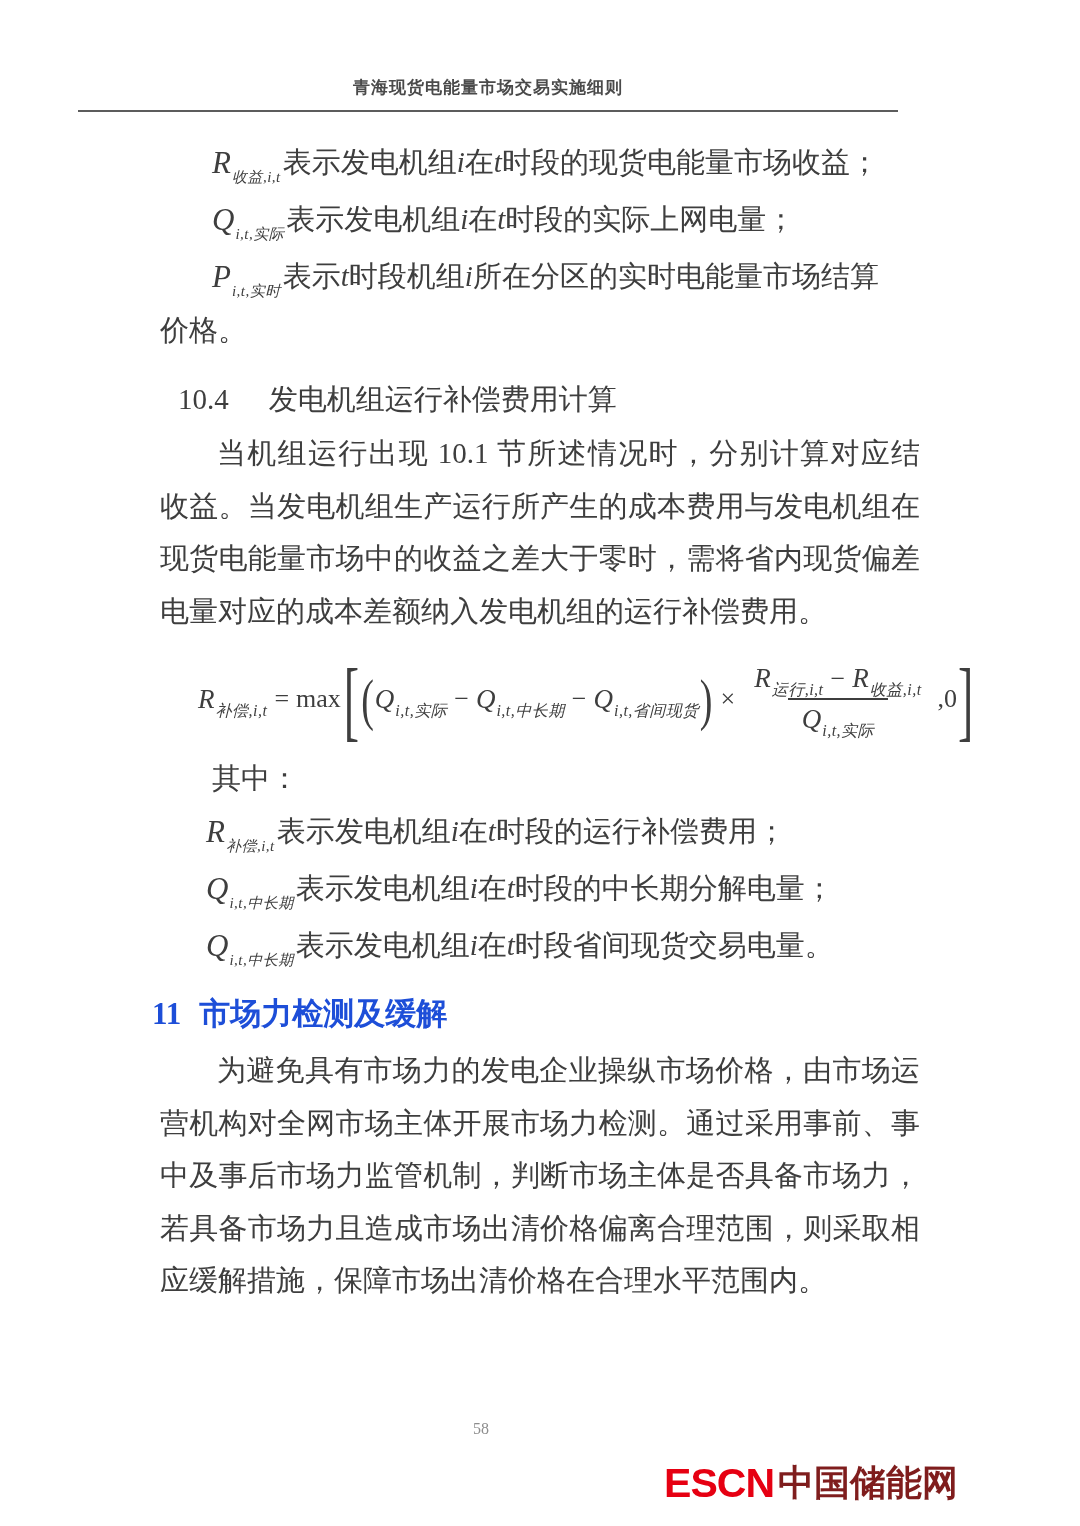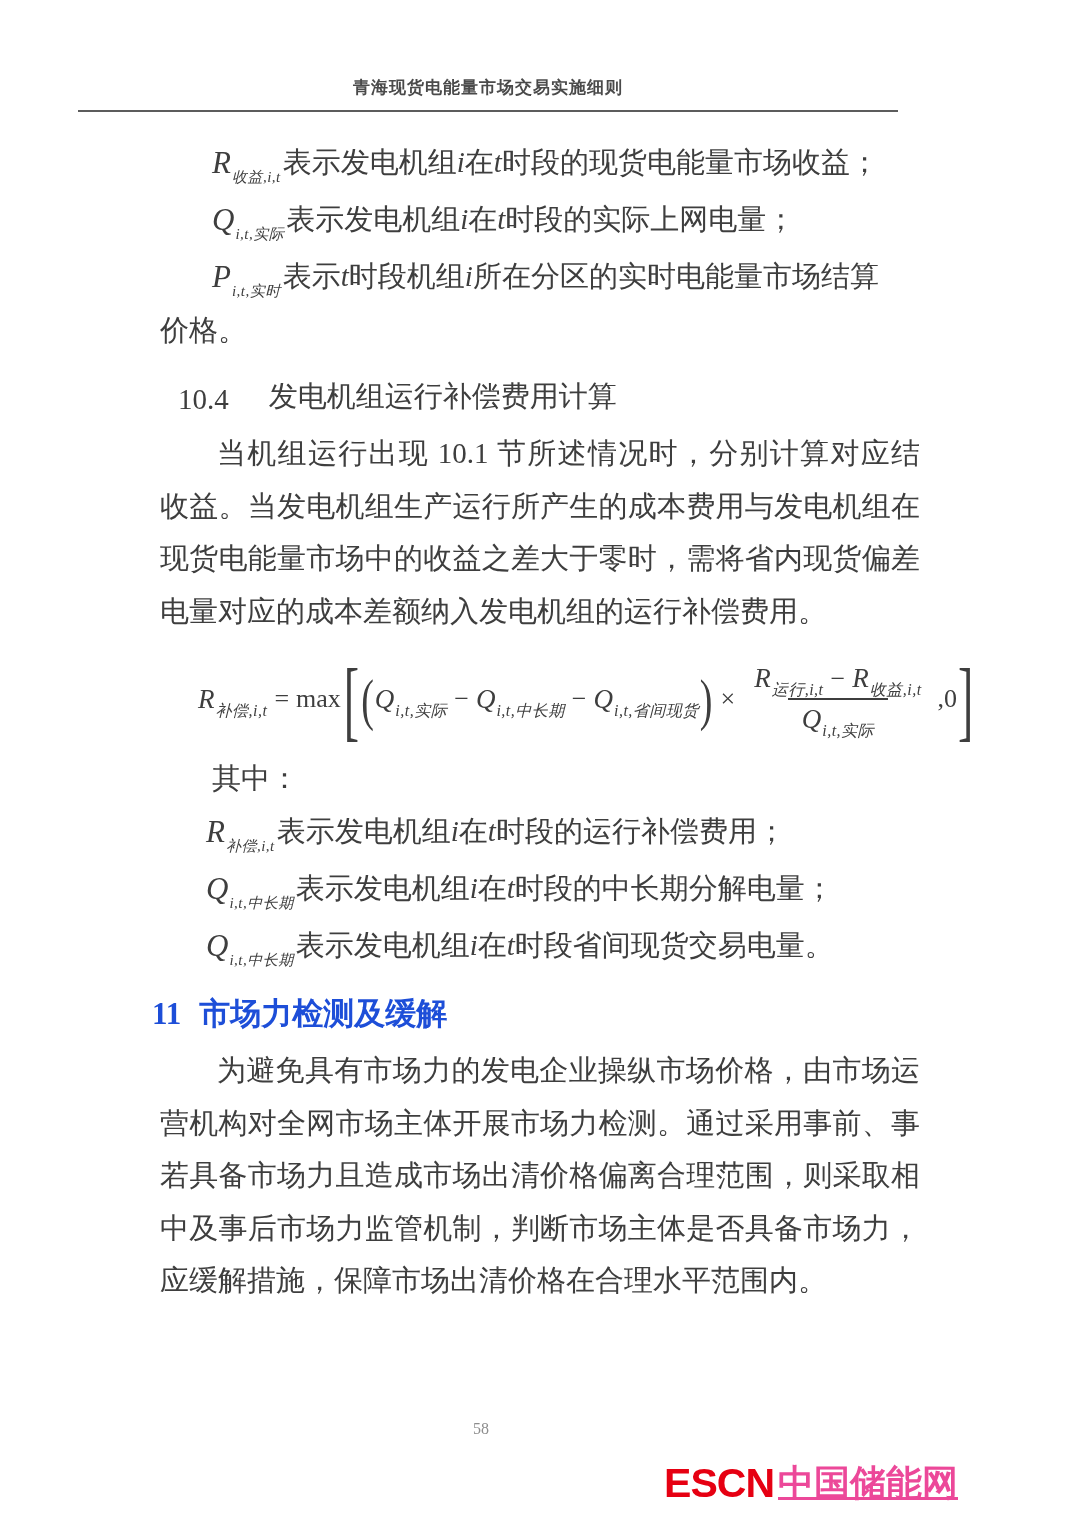--- a/index.html
+++ b/index.html
@@ -47,21 +47,21 @@
   }
   .deftext{margin-left:2px;}
   .bodyline{font-size:29px;line-height:50px;}
   
   .sec-heading{
     margin-top:20px;
     font-size:29px;line-height:48px;
     display:flex;
   }
   .sec-num{margin-left:18px;}
-  .sec-title{margin-left:40px;font-family:Liberation Mono, monospace;}
+  .sec-title{margin-left:40px;}
   
   .para{margin-top:4px;}
   .pline{
     font-size:29px;line-height:52.5px;
     text-align:justify;text-align-last:justify;
   }
   .pline.indent{text-indent:57px;}
   .pline-last{
     font-size:29px;line-height:52.5px;text-align:left;
   }
@@ -242,27 +242,27 @@
     </div>
 
     <div class="chapter">
       <span class="ch-num">11</span>
       <span class="ch-title">市场力检测及缓解</span>
     </div>
 
     <div class="para">
       <div class="pline indent">为避免具有市场力的发电企业操纵市场价格，由市场运</div>
       <div class="pline">营机构对全网市场主体开展市场力检测。通过采用事前、事</div>
+      <div class="pline">中及事后市场力监管机制，判断市场主体是否具备市场力，</div>
       <div class="pline">若具备市场力且造成市场出清价格偏离合理范围，则采取相</div>
-      <div class="pline">中及事后市场力监管机制，判断市场主体是否具备市场力，</div>
       <div class="pline-last">应缓解措施，保障市场出清价格在合理水平范围内。</div>
     </div>
 
 
   </div>
 
   <div class="pagenum">58</div>
   <div class="logo">
     <span class="logo-latin" style="color: rgb(230, 0, 18);">ESCN</span>
-    <span class="logo-cn" style="color: #ec4899; text-decoration: underline;">中国储能网</span>
+    <span class="logo-cn" style="color: #7f1d1d;">中国储能网</span>
   </div>
 
 </div>
 
 </body></html>

